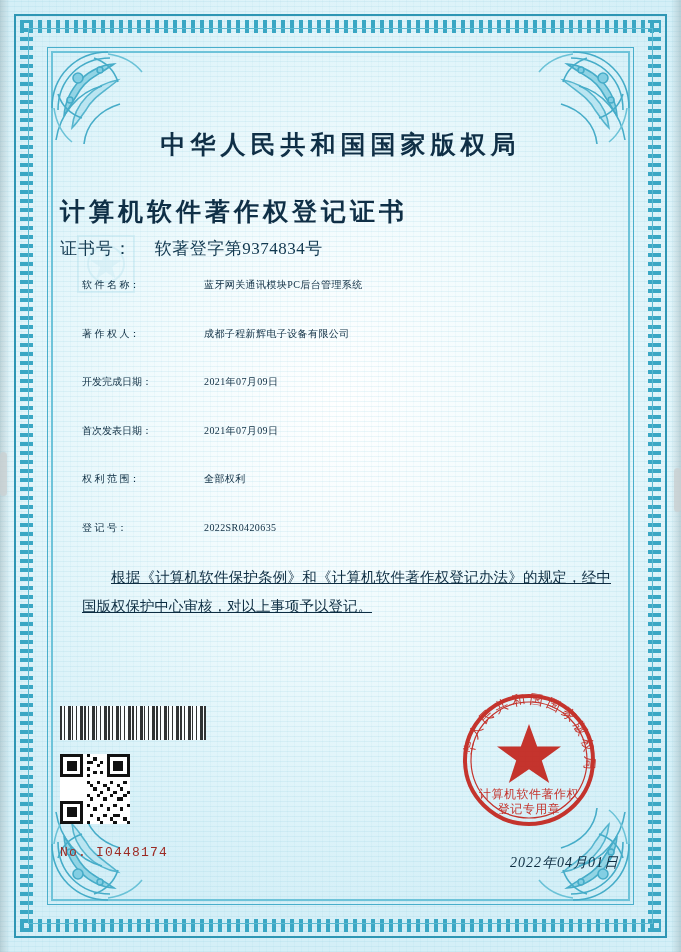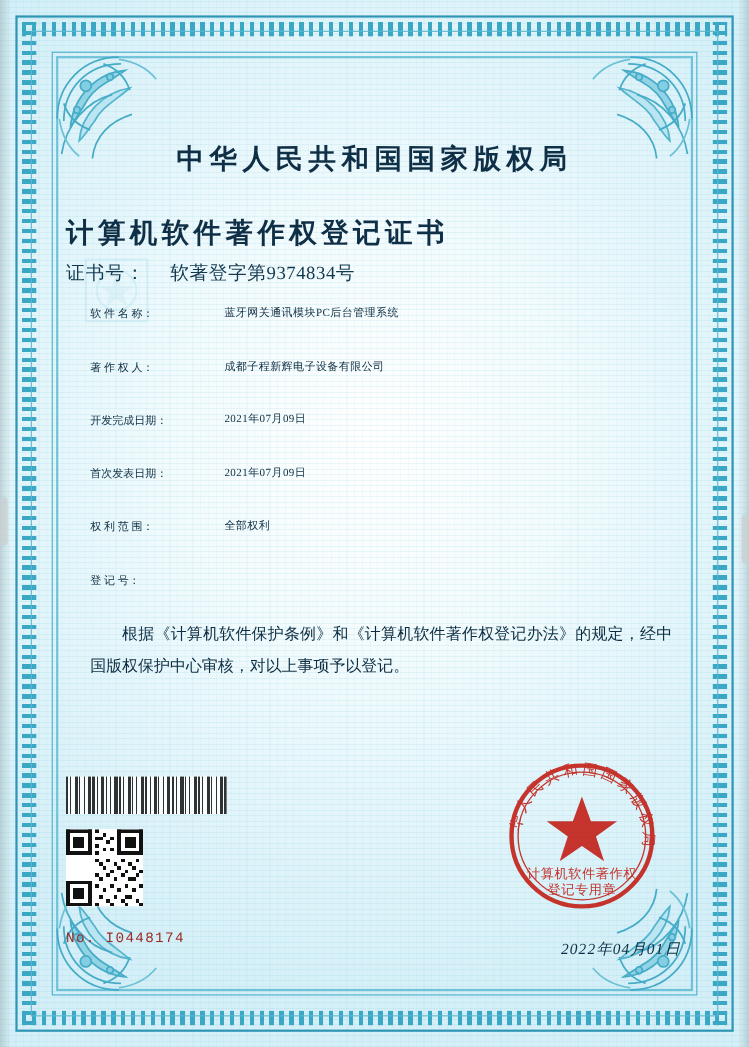--- a/index.html
+++ b/index.html
@@ -179,20 +179,21 @@
 
   .para {
     margin-top: 28px;
     padding-left: 22px;
     padding-right: 10px;
     font-size: 14.5px;
     color: #0d2d42;
     line-height: 2.0;
     text-align: justify;
     text-indent: 2em;
+    text-decoration: underline;
   }
 
   
   .codes {
     position: absolute;
     left: 60px;
     bottom: 128px;
     z-index: 5;
   }
   .barcode {
@@ -399,20 +400,21 @@
       </div>
 
 
       <div class="field gap-mid">
         <div class="k tight">权 利 范 围：</div>
         <div class="v">全部权利</div>
       </div>
 
       <div class="field">
         <div class="k tight">登 记 号：</div>
+        <div class="v">2022SR0420635</div>
       </div>
 
     </div>
 
     <div class="para">根据《计算机软件保护条例》和《计算机软件著作权登记办法》的规定，经中国版权保护中心审核，对以上事项予以登记。</div>
 
   </div>
 
   <div class="codes">
     <div class="barcode"></div>

